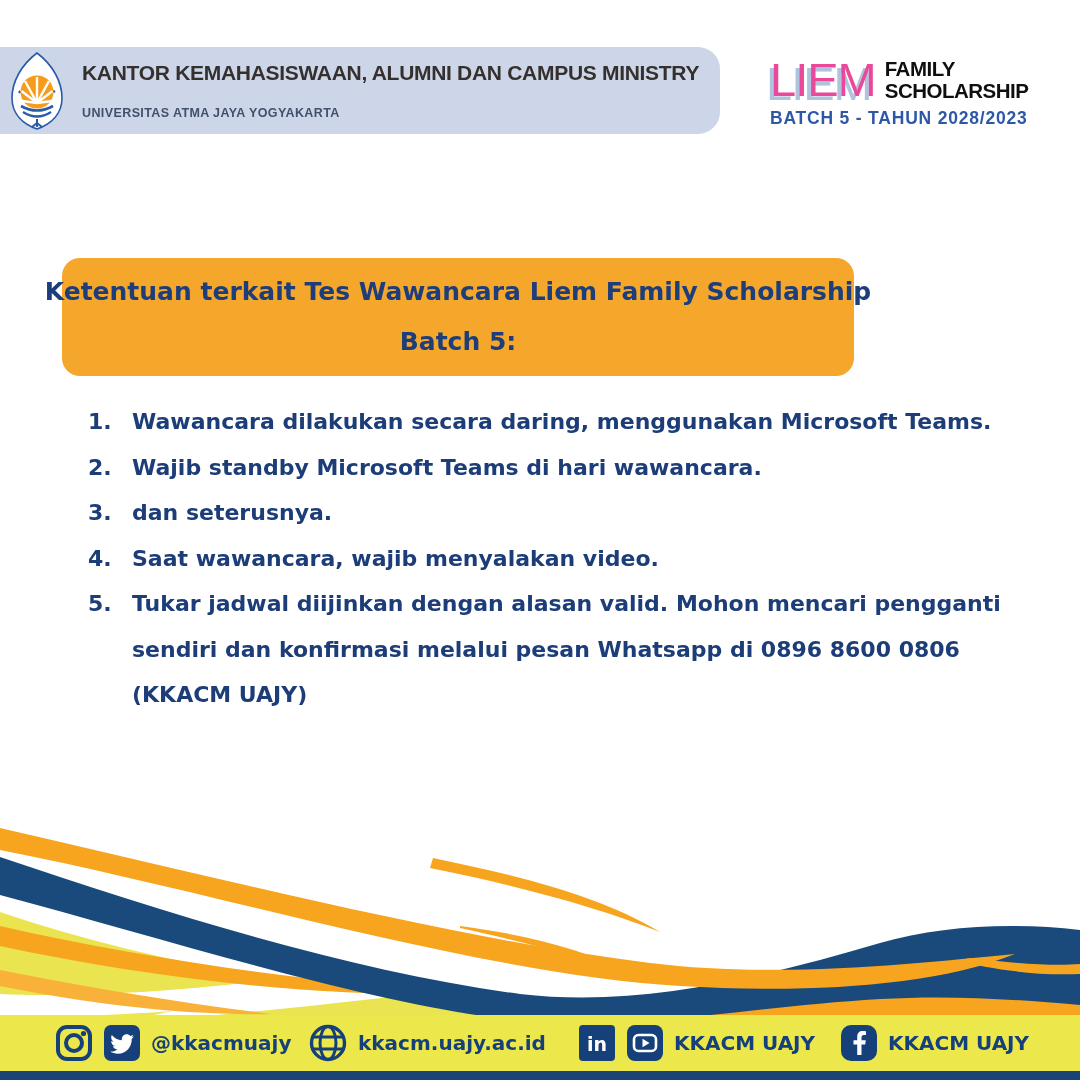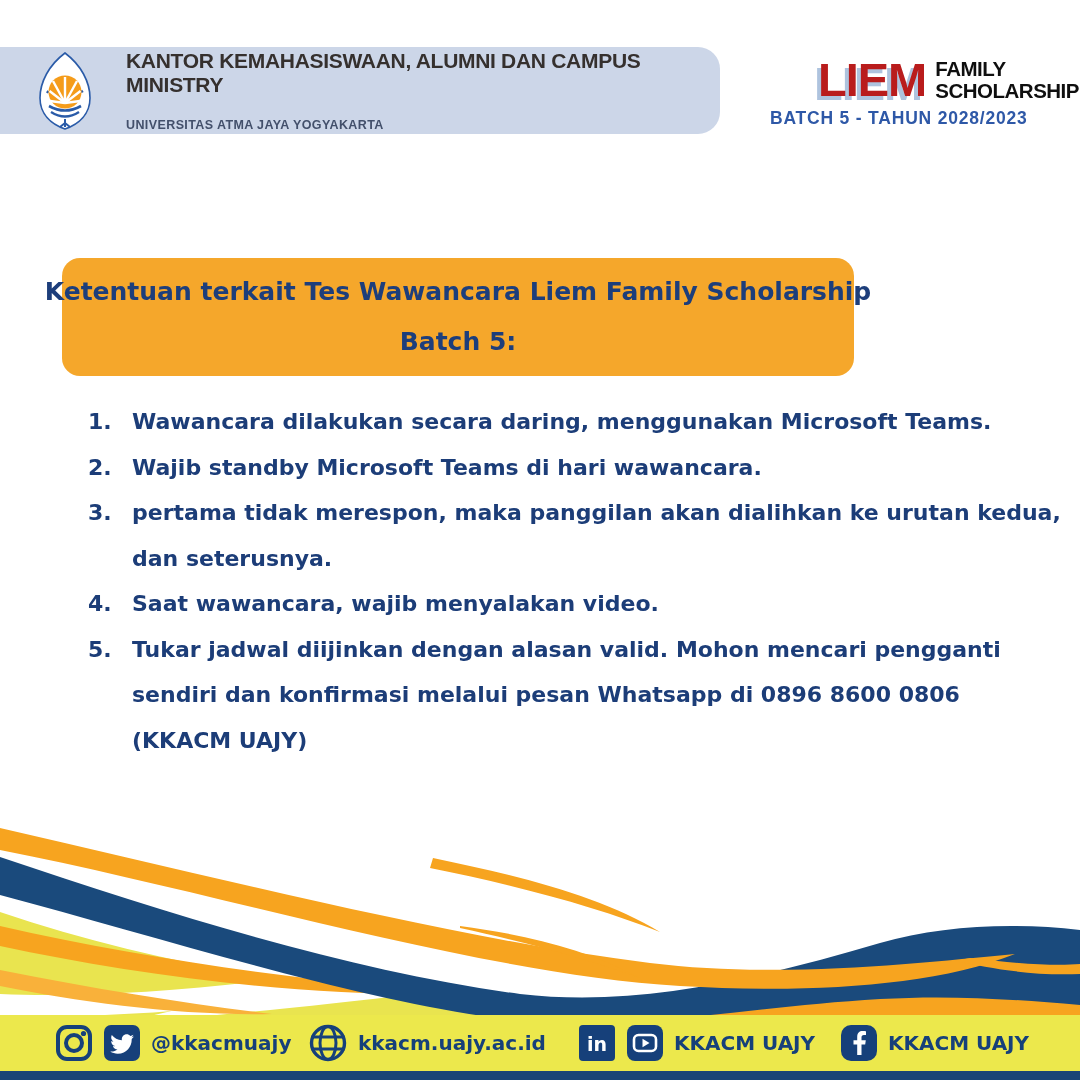--- a/index.html
+++ b/index.html
@@ -1,33 +1,33 @@
 <!DOCTYPE html>
 <html><head>
 <meta charset="utf-8">
 <style>
   html,body{margin:0;padding:0;background:#777;}
   .canvas{position:relative;width:1080px;height:1080px;background:#ffffff;overflow:hidden;
           font-family:"DejaVu Sans",sans-serif;}
 
   
   .header-bar{position:absolute;left:0;top:47px;width:720px;height:87px;background:#ccd6e8;
-              border-radius:0 22px 22px 0;display:flex;align-items:center;padding-left:36px;box-sizing:border-box;gap:16px;}
+              border-radius:0 22px 22px 0;display:flex;align-items:center;padding-left:8px;box-sizing:border-box;}
   .logo{flex:none;margin-right:16px;}
   .header-text{display:flex;flex-direction:column;justify-content:center;}
   .org-name{font-family:"Liberation Sans",sans-serif;font-weight:bold;font-size:21px;
             letter-spacing:-0.3px;color:#35302e;line-height:24px;}
   .univ-name{font-family:"Liberation Sans",sans-serif;font-weight:bold;font-size:12.5px;
              letter-spacing:0.4px;color:#43506b;line-height:16px;margin-top:20px;}
 
   
   .brand{position:absolute;left:770px;top:56px;width:280px;}
   .brand-top{display:flex;align-items:center;}
-  .brand-liem{font-family:"Liberation Sans",sans-serif;font-weight:bold;font-size:47px;line-height:47px;
-              color:#b91c1c;letter-spacing:-1px;text-shadow:-4px 4px 0 #aec3de;margin-left:48px;}
+  .brand-liem{font-family:"Liberation Sans",sans-serif;font-weight:normal;font-size:47px;line-height:47px;
+              color:#ec4899;letter-spacing:-1px;text-shadow:-4px 4px 0 #aec3de;}
   .brand-words{margin-left:9px;display:flex;flex-direction:column;}
   .brand-family,.brand-scholarship{font-family:"Liberation Sans",sans-serif;font-weight:bold;font-size:20.5px;
               line-height:22px;color:#0f0f0f;letter-spacing:-0.5px;}
   .brand-batch{margin-top:5px;font-family:"Liberation Sans",sans-serif;font-weight:bold;font-size:17.5px;
               color:#2e58a7;letter-spacing:0.8px;white-space:nowrap;}
 
   
   .title-box{position:absolute;left:62px;top:258px;width:792px;height:118px;background:#f5a72b;
              border-radius:18px;display:flex;flex-direction:column;align-items:center;justify-content:center;}
   .title-line{font-weight:bold;font-size:25px;line-height:50px;color:#1d3e7b;white-space:nowrap;}
@@ -104,21 +104,20 @@
     </div>
     <div class="rule">
       <div class="rule-num">2.</div>
       <div class="rule-text">
           <div class="rule-line">Wajib standby Microsoft Teams di hari wawancara.</div>
         </div>
     </div>
     <div class="rule">
       <div class="rule-num">3.</div>
       <div class="rule-text">
-        <div class="rule-line">pertama tidak merespon, maka panggilan akan dialihkan ke urutan kedua,</div>
         <div class="rule-line">dan seterusnya.</div>
       </div>
     </div>
     <div class="rule">
       <div class="rule-num">4.</div>
       <div class="rule-text">
           <div class="rule-line">Saat wawancara, wajib menyalakan video.</div>
         </div>
     </div>
     <div class="rule">

